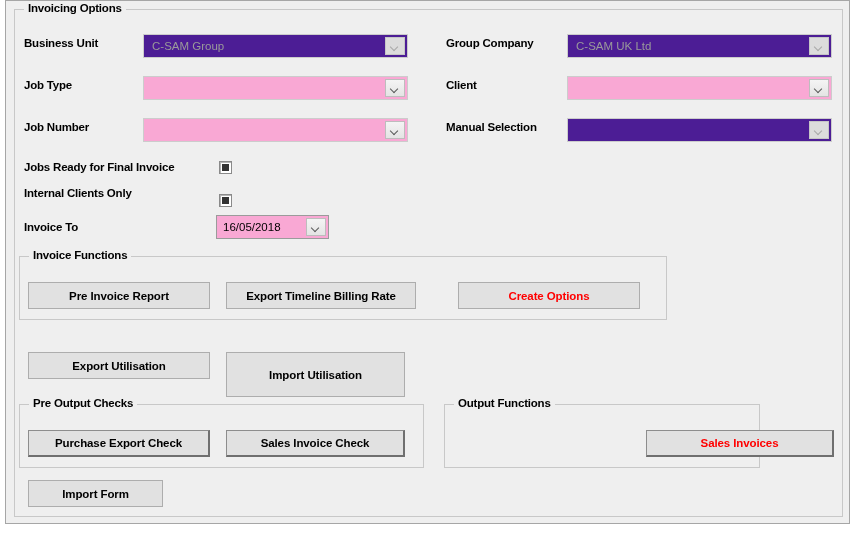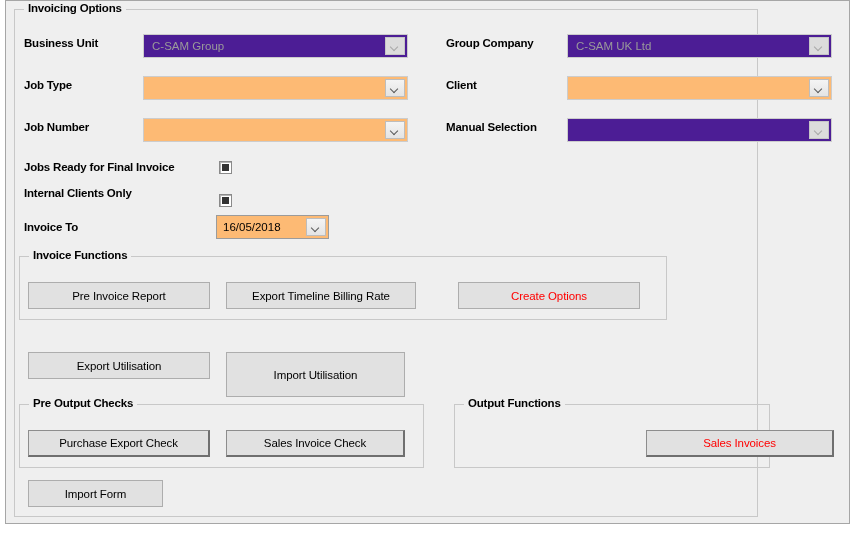--- a/index.html
+++ b/index.html
@@ -43,21 +43,21 @@
     font-size: 11.5px;
     font-weight: bold;
     color: #000000;
     letter-spacing: -0.2px;
     white-space: nowrap;
   }
 
   #gb-invoicing-options {
     left: 8px;
     top: 8px;
-    width: 744px;
+    width: 829px;
     height: 508px;
   }
   #gb-invoice-functions {
     left: 13px;
     top: 255px;
     width: 648px;
     height: 64px;
   }
   #gb-client-utilisation {
     left: 13px;
@@ -65,21 +65,21 @@
     width: 405px;
     height: 64px;
   }
   #gb-pre-output-checks {
     left: 13px;
     top: 403px;
     width: 405px;
     height: 64px;
   }
   #gb-output-functions {
-    left: 448px;
+    left: 438px;
     top: 403px;
     width: 316px;
     height: 64px;
   }
 
   
   .field-label {
     position: absolute;
     font-size: 11.5px;
     font-weight: bold;
@@ -87,21 +87,21 @@
     letter-spacing: -0.2px;
     white-space: nowrap;
   }
 
   
   .combo {
     position: absolute;
     height: 24px;
     box-sizing: border-box;
     border: 1px solid #cccccc;
-    background: #fdba74;
+    background: #f9a8d4;
     display: flex;
     align-items: stretch;
   }
   .combo.disabled {
     background: #4c1d95;
     border-color: #cccccc;
   }
   .combo .combo-text {
     flex: 1 1 auto;
     display: flex;
@@ -192,21 +192,21 @@
   #checkbox-internal-only  { left: 213px; top: 193px; }
 
   
   .btn {
     position: absolute;
     box-sizing: border-box;
     background: #e1e1e1;
     border: 1px solid #adadad;
     font-family: "Liberation Sans", sans-serif;
     font-size: 11.5px;
-    font-weight: normal;
+    font-weight: bold;
     color: #000000;
     letter-spacing: -0.1px;
     display: flex;
     align-items: center;
     justify-content: center;
     text-align: center;
     white-space: nowrap;
     padding: 0;
     cursor: default;
   }

